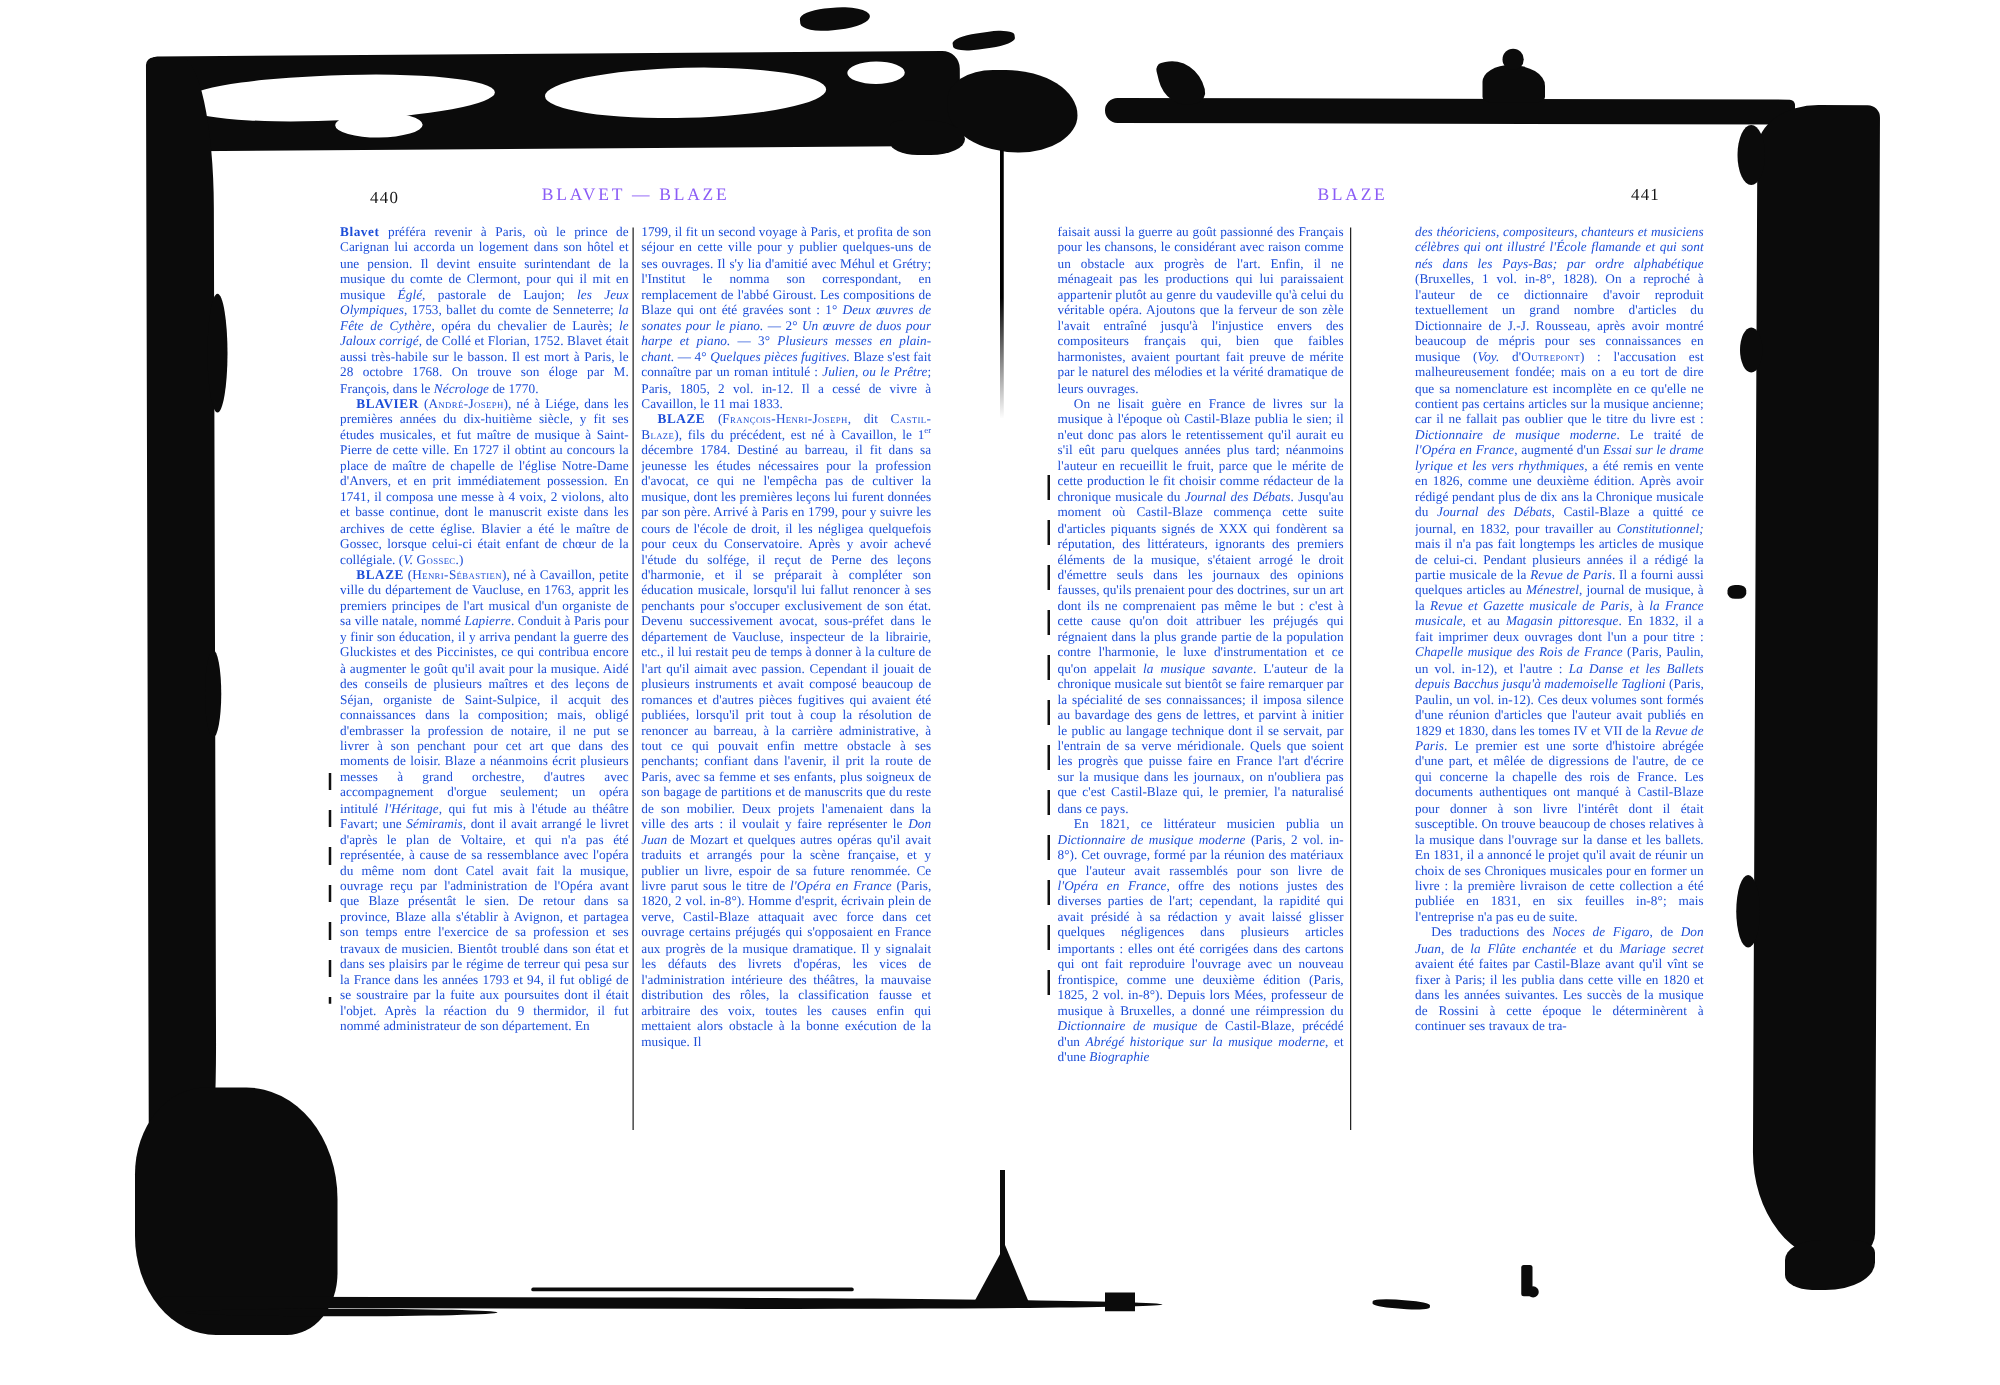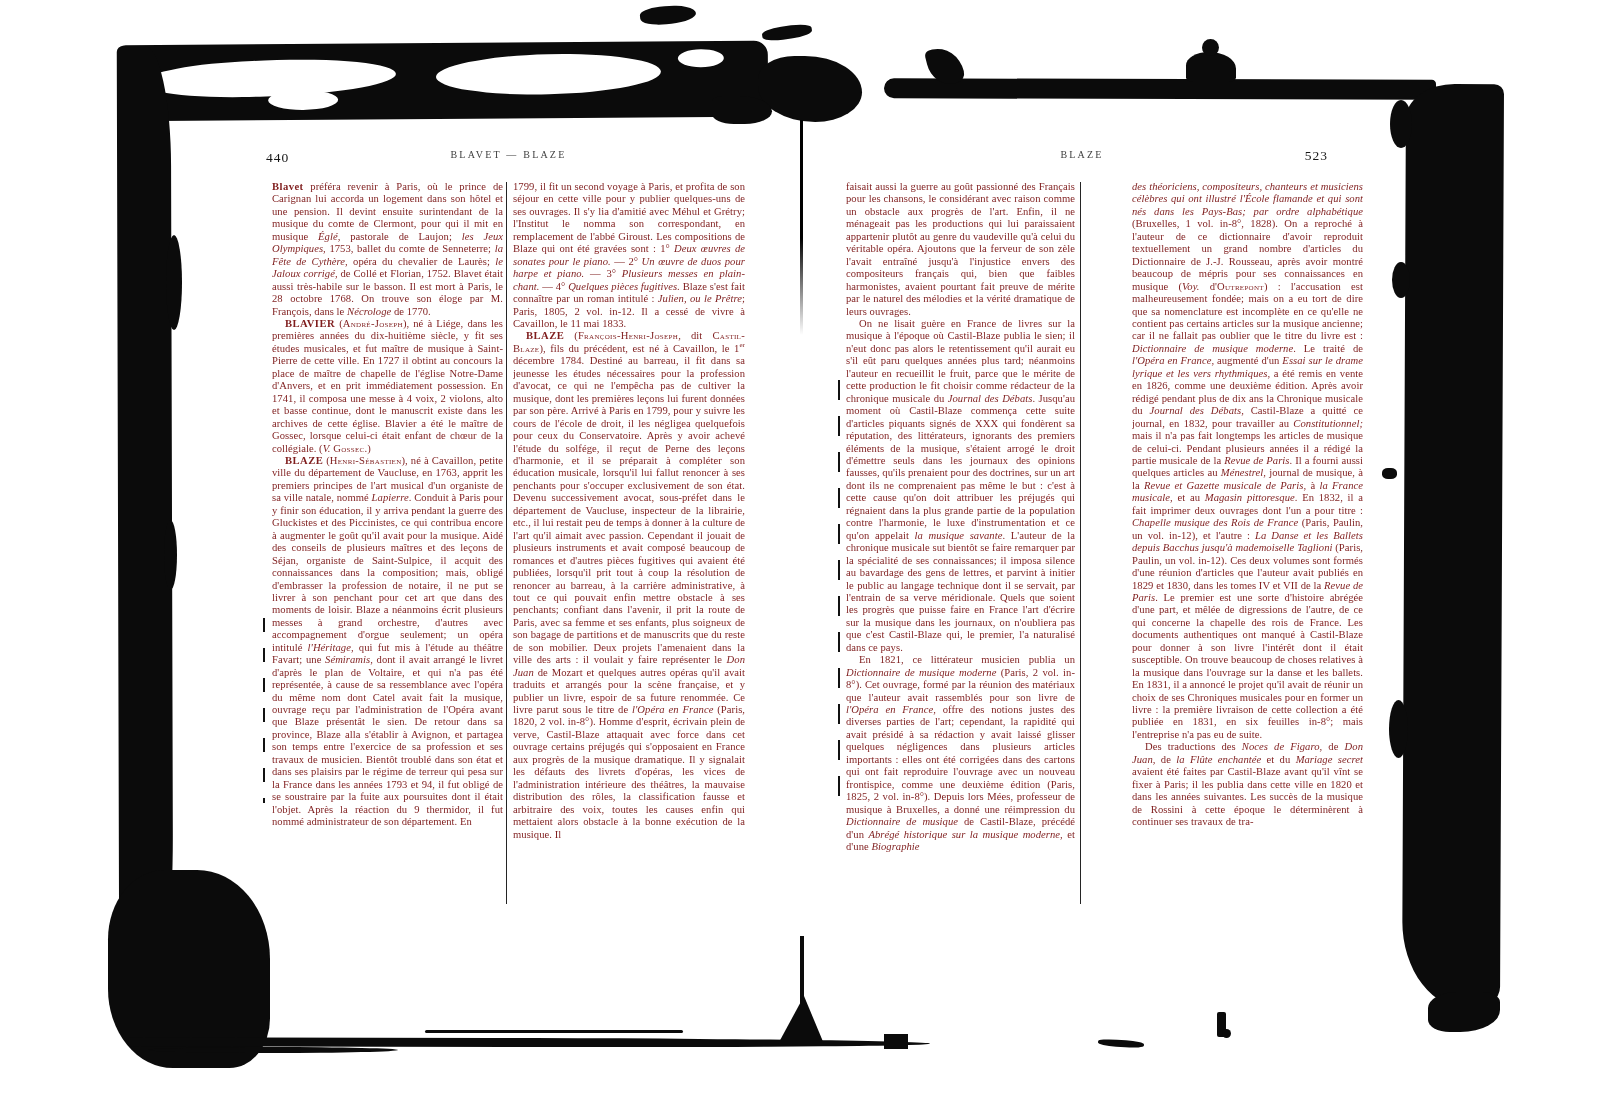--- a/index.html
+++ b/index.html
@@ -40,29 +40,29 @@
   .a-spikefoot{left:778px;top:996px;width:0;height:0;background:transparent;
                border-left:26px solid transparent;border-right:20px solid transparent;border-bottom:48px solid #0b0b0b;}
   .a-botrect{left:884px;top:1034px;width:24px;height:15px;}
   .a-botdash{left:1098px;top:1040px;width:46px;height:7px;border-radius:40%;transform:rotate(4deg);}
   .a-botb1{left:1217px;top:1012px;width:9px;height:25px;border-radius:2px;}
   .a-botb2{left:1222px;top:1029px;width:9px;height:9px;border-radius:50%;}
   .gutter-dashes{left:838px;top:380px;width:2px;height:430px;background:repeating-linear-gradient(to bottom,#111 0 20px,transparent 20px 36px);}
   .leftmargin-dashes{left:263px;top:618px;width:2px;height:185px;background:repeating-linear-gradient(to bottom,#111 0 14px,transparent 14px 30px);}
   
   .pagenum{position:absolute;font-size:13.5px;color:#161616;letter-spacing:1px;}
-  .pn-left{left:266px;top:150px;}
+  .pn-left{left:296px;top:150px;}
   .pn-right{left:1276px;top:148px;width:52px;text-align:right;}
-  .runtitle{position:absolute;top:149px;text-align:center;font-size:10px;letter-spacing:2.2px;color:#404040;}
+  .runtitle{position:absolute;top:149px;text-align:center;font-size:14px;letter-spacing:2.2px;color:#8b5cf6;}
   .rt-left{left:272px;width:473px;}
   .rt-right{left:846px;width:472px;}
   .col-rule{position:absolute;width:1px;background:#242424;top:182px;height:722px;}
   .rule-left{left:506px;}
   .rule-right{left:1080px;}
-  .column{position:absolute;top:181px;height:728px;overflow:hidden;color:#7f1d1d;}
+  .column{position:absolute;top:181px;height:728px;overflow:hidden;color:#1d4ed8;}
   .col-l1{left:272px;width:231px;}
   .col-l2{left:513px;width:232px;}
   .col-r1{left:846px;width:229px;}
   .col-r2{left:1132px;width:231px;}
   .para{margin:0;text-align:justify;font-size:10.6px;line-height:12.45px;letter-spacing:.05px;}
   .para.indent{text-indent:13px;}
   .seg-b{font-weight:bold;letter-spacing:.45px;}
   .seg-i{font-style:italic;}
   .seg-sc{font-variant:small-caps;letter-spacing:.3px;}
   .seg-sup{vertical-align:super;font-size:7px;line-height:0;}
@@ -119,21 +119,21 @@
         <p class="para indent"><span class="seg-b">BLAZE</span><span> (</span><span class="seg-sc">Henri-Sébastien</span><span>), né à Cavaillon, petite ville du département de Vaucluse, en 1763, apprit les premiers principes de l'art musical d'un organiste de sa ville natale, nommé </span><span class="seg-i">Lapierre</span><span>. Conduit à Paris pour y finir son éducation, il y arriva pendant la guerre des Gluckistes et des Piccinistes, ce qui contribua encore à augmenter le goût qu'il avait pour la musique. Aidé des conseils de plusieurs maîtres et des leçons de Séjan, organiste de Saint-Sulpice, il acquit des connaissances dans la composition; mais, obligé d'embrasser la profession de notaire, il ne put se livrer à son penchant pour cet art que dans des moments de loisir. Blaze a néanmoins écrit plusieurs messes à grand orchestre, d'autres avec accompagnement d'orgue seulement; un opéra intitulé </span><span class="seg-i">l'Héritage</span><span>, qui fut mis à l'étude au théâtre Favart; une </span><span class="seg-i">Sémiramis</span><span>, dont il avait arrangé le livret d'après le plan de Voltaire, et qui n'a pas été représentée, à cause de sa ressemblance avec l'opéra du même nom dont Catel avait fait la musique, ouvrage reçu par l'administration de l'Opéra avant que Blaze présentât le sien. De retour dans sa province, Blaze alla s'établir à Avignon, et partagea son temps entre l'exercice de sa profession et ses travaux de musicien. Bientôt troublé dans son état et dans ses plaisirs par le régime de terreur qui pesa sur la France dans les années 1793 et 94, il fut obligé de se soustraire par la fuite aux poursuites dont il était l'objet. Après la réaction du 9 thermidor, il fut nommé administrateur de son département. En</span></p>
       </div>
     <div class="column col-l2">
         <p class="para"><span>1799, il fit un second voyage à Paris, et profita de son séjour en cette ville pour y publier quelques-uns de ses ouvrages. Il s'y lia d'amitié avec Méhul et Grétry; l'Institut le nomma son correspondant, en remplacement de l'abbé Giroust. Les compositions de Blaze qui ont été gravées sont : 1° </span><span class="seg-i">Deux œuvres de sonates pour le piano.</span><span> — 2° </span><span class="seg-i">Un œuvre de duos pour harpe et piano.</span><span> — 3° </span><span class="seg-i">Plusieurs messes en plain-chant.</span><span> — 4° </span><span class="seg-i">Quelques pièces fugitives.</span><span> Blaze s'est fait connaître par un roman intitulé : </span><span class="seg-i">Julien, ou le Prêtre</span><span>; Paris, 1805, 2 vol. in-12. Il a cessé de vivre à Cavaillon, le 11 mai 1833.</span></p>
         <p class="para indent"><span class="seg-b">BLAZE</span><span> (</span><span class="seg-sc">François-Henri-Joseph</span><span>, dit </span><span class="seg-sc">Castil-Blaze</span><span>), fils du précédent, est né à Cavaillon, le 1</span><span class="seg-sup">er</span><span> décembre 1784. Destiné au barreau, il fit dans sa jeunesse les études nécessaires pour la profession d'avocat, ce qui ne l'empêcha pas de cultiver la musique, dont les premières leçons lui furent données par son père. Arrivé à Paris en 1799, pour y suivre les cours de l'école de droit, il les négligea quelquefois pour ceux du Conservatoire. Après y avoir achevé l'étude du solfége, il reçut de Perne des leçons d'harmonie, et il se préparait à compléter son éducation musicale, lorsqu'il lui fallut renoncer à ses penchants pour s'occuper exclusivement de son état. Devenu successivement avocat, sous-préfet dans le département de Vaucluse, inspecteur de la librairie, etc., il lui restait peu de temps à donner à la culture de l'art qu'il aimait avec passion. Cependant il jouait de plusieurs instruments et avait composé beaucoup de romances et d'autres pièces fugitives qui avaient été publiées, lorsqu'il prit tout à coup la résolution de renoncer au barreau, à la carrière administrative, à tout ce qui pouvait enfin mettre obstacle à ses penchants; confiant dans l'avenir, il prit la route de Paris, avec sa femme et ses enfants, plus soigneux de son bagage de partitions et de manuscrits que du reste de son mobilier. Deux projets l'amenaient dans la ville des arts : il voulait y faire représenter le </span><span class="seg-i">Don Juan</span><span> de Mozart et quelques autres opéras qu'il avait traduits et arrangés pour la scène française, et y publier un livre, espoir de sa future renommée. Ce livre parut sous le titre de </span><span class="seg-i">l'Opéra en France</span><span> (Paris, 1820, 2 vol. in-8°). Homme d'esprit, écrivain plein de verve, Castil-Blaze attaquait avec force dans cet ouvrage certains préjugés qui s'opposaient en France aux progrès de la musique dramatique. Il y signalait les défauts des livrets d'opéras, les vices de l'administration intérieure des théâtres, la mauvaise distribution des rôles, la classification fausse et arbitraire des voix, toutes les causes enfin qui mettaient alors obstacle à la bonne exécution de la musique. Il</span></p>
       </div>
   </div>
 
   <div>
     <div class="runtitle rt-right">BLAZE</div>
-    <div class="pagenum pn-right">523</div>
+    <div class="pagenum pn-right">441</div>
     <div class="col-rule rule-right"></div>
     <div class="column col-r1">
         <p class="para"><span>faisait aussi la guerre au goût passionné des Français pour les chansons, le considérant avec raison comme un obstacle aux progrès de l'art. Enfin, il ne ménageait pas les productions qui lui paraissaient appartenir plutôt au genre du vaudeville qu'à celui du véritable opéra. Ajoutons que la ferveur de son zèle l'avait entraîné jusqu'à l'injustice envers des compositeurs français qui, bien que faibles harmonistes, avaient pourtant fait preuve de mérite par le naturel des mélodies et la vérité dramatique de leurs ouvrages.</span></p>
         <p class="para indent"><span>On ne lisait guère en France de livres sur la musique à l'époque où Castil-Blaze publia le sien; il n'eut donc pas alors le retentissement qu'il aurait eu s'il eût paru quelques années plus tard; néanmoins l'auteur en recueillit le fruit, parce que le mérite de cette production le fit choisir comme rédacteur de la chronique musicale du </span><span class="seg-i">Journal des Débats</span><span>. Jusqu'au moment où Castil-Blaze commença cette suite d'articles piquants signés de XXX qui fondèrent sa réputation, des littérateurs, ignorants des premiers éléments de la musique, s'étaient arrogé le droit d'émettre seuls dans les journaux des opinions fausses, qu'ils prenaient pour des doctrines, sur un art dont ils ne comprenaient pas même le but : c'est à cette cause qu'on doit attribuer les préjugés qui régnaient dans la plus grande partie de la population contre l'harmonie, le luxe d'instrumentation et ce qu'on appelait </span><span class="seg-i">la musique savante</span><span>. L'auteur de la chronique musicale sut bientôt se faire remarquer par la spécialité de ses connaissances; il imposa silence au bavardage des gens de lettres, et parvint à initier le public au langage technique dont il se servait, par l'entrain de sa verve méridionale. Quels que soient les progrès que puisse faire en France l'art d'écrire sur la musique dans les journaux, on n'oubliera pas que c'est Castil-Blaze qui, le premier, l'a naturalisé dans ce pays.</span></p>
         <p class="para indent"><span>En 1821, ce littérateur musicien publia un </span><span class="seg-i">Dictionnaire de musique moderne</span><span> (Paris, 2 vol. in-8°). Cet ouvrage, formé par la réunion des matériaux que l'auteur avait rassemblés pour son livre de </span><span class="seg-i">l'Opéra en France</span><span>, offre des notions justes des diverses parties de l'art; cependant, la rapidité qui avait présidé à sa rédaction y avait laissé glisser quelques négligences dans plusieurs articles importants : elles ont été corrigées dans des cartons qui ont fait reproduire l'ouvrage avec un nouveau frontispice, comme une deuxième édition (Paris, 1825, 2 vol. in-8°). Depuis lors Mées, professeur de musique à Bruxelles, a donné une réimpression du </span><span class="seg-i">Dictionnaire de musique</span><span> de Castil-Blaze, précédé d'un </span><span class="seg-i">Abrégé historique sur la musique moderne</span><span>, et d'une </span><span class="seg-i">Biographie</span></p>
       </div>
     <div class="column col-r2">
         <p class="para"><span class="seg-i">des théoriciens, compositeurs, chanteurs et musiciens célèbres qui ont illustré l'École flamande et qui sont nés dans les Pays-Bas; par ordre alphabétique</span><span> (Bruxelles, 1 vol. in-8°, 1828). On a reproché à l'auteur de ce dictionnaire d'avoir reproduit textuellement un grand nombre d'articles du Dictionnaire de J.-J. Rousseau, après avoir montré beaucoup de mépris pour ses connaissances en musique (</span><span class="seg-i">Voy.</span><span> d'</span><span class="seg-sc">Outrepont</span><span>) : l'accusation est malheureusement fondée; mais on a eu tort de dire que sa nomenclature est incomplète en ce qu'elle ne contient pas certains articles sur la musique ancienne; car il ne fallait pas oublier que le titre du livre est : </span><span class="seg-i">Dictionnaire de musique moderne</span><span>. Le traité de </span><span class="seg-i">l'Opéra en France</span><span>, augmenté d'un </span><span class="seg-i">Essai sur le drame lyrique et les vers rhythmiques</span><span>, a été remis en vente en 1826, comme une deuxième édition. Après avoir rédigé pendant plus de dix ans la Chronique musicale du </span><span class="seg-i">Journal des Débats</span><span>, Castil-Blaze a quitté ce journal, en 1832, pour travailler au </span><span class="seg-i">Constitutionnel;</span><span> mais il n'a pas fait longtemps les articles de musique de celui-ci. Pendant plusieurs années il a rédigé la partie musicale de la </span><span class="seg-i">Revue de Paris</span><span>. Il a fourni aussi quelques articles au </span><span class="seg-i">Ménestrel</span><span>, journal de musique, à la </span><span class="seg-i">Revue et Gazette musicale de Paris</span><span>, à </span><span class="seg-i">la France musicale</span><span>, et au </span><span class="seg-i">Magasin pittoresque</span><span>. En 1832, il a fait imprimer deux ouvrages dont l'un a pour titre : </span><span class="seg-i">Chapelle musique des Rois de France</span><span> (Paris, Paulin, un vol. in-12), et l'autre : </span><span class="seg-i">La Danse et les Ballets depuis Bacchus jusqu'à mademoiselle Taglioni</span><span> (Paris, Paulin, un vol. in-12). Ces deux volumes sont formés d'une réunion d'articles que l'auteur avait publiés en 1829 et 1830, dans les tomes IV et VII de la </span><span class="seg-i">Revue de Paris</span><span>. Le premier est une sorte d'histoire abrégée d'une part, et mêlée de digressions de l'autre, de ce qui concerne la chapelle des rois de France. Les documents authentiques ont manqué à Castil-Blaze pour donner à son livre l'intérêt dont il était susceptible. On trouve beaucoup de choses relatives à la musique dans l'ouvrage sur la danse et les ballets. En 1831, il a annoncé le projet qu'il avait de réunir un choix de ses Chroniques musicales pour en former un livre : la première livraison de cette collection a été publiée en 1831, en six feuilles in-8°; mais l'entreprise n'a pas eu de suite.</span></p>
         <p class="para indent"><span>Des traductions des </span><span class="seg-i">Noces de Figaro</span><span>, de </span><span class="seg-i">Don Juan</span><span>, de </span><span class="seg-i">la Flûte enchantée</span><span> et du </span><span class="seg-i">Mariage secret</span><span> avaient été faites par Castil-Blaze avant qu'il vînt se fixer à Paris; il les publia dans cette ville en 1820 et dans les années suivantes. Les succès de la musique de Rossini à cette époque le déterminèrent à continuer ses travaux de tra-</span></p>
       </div>

